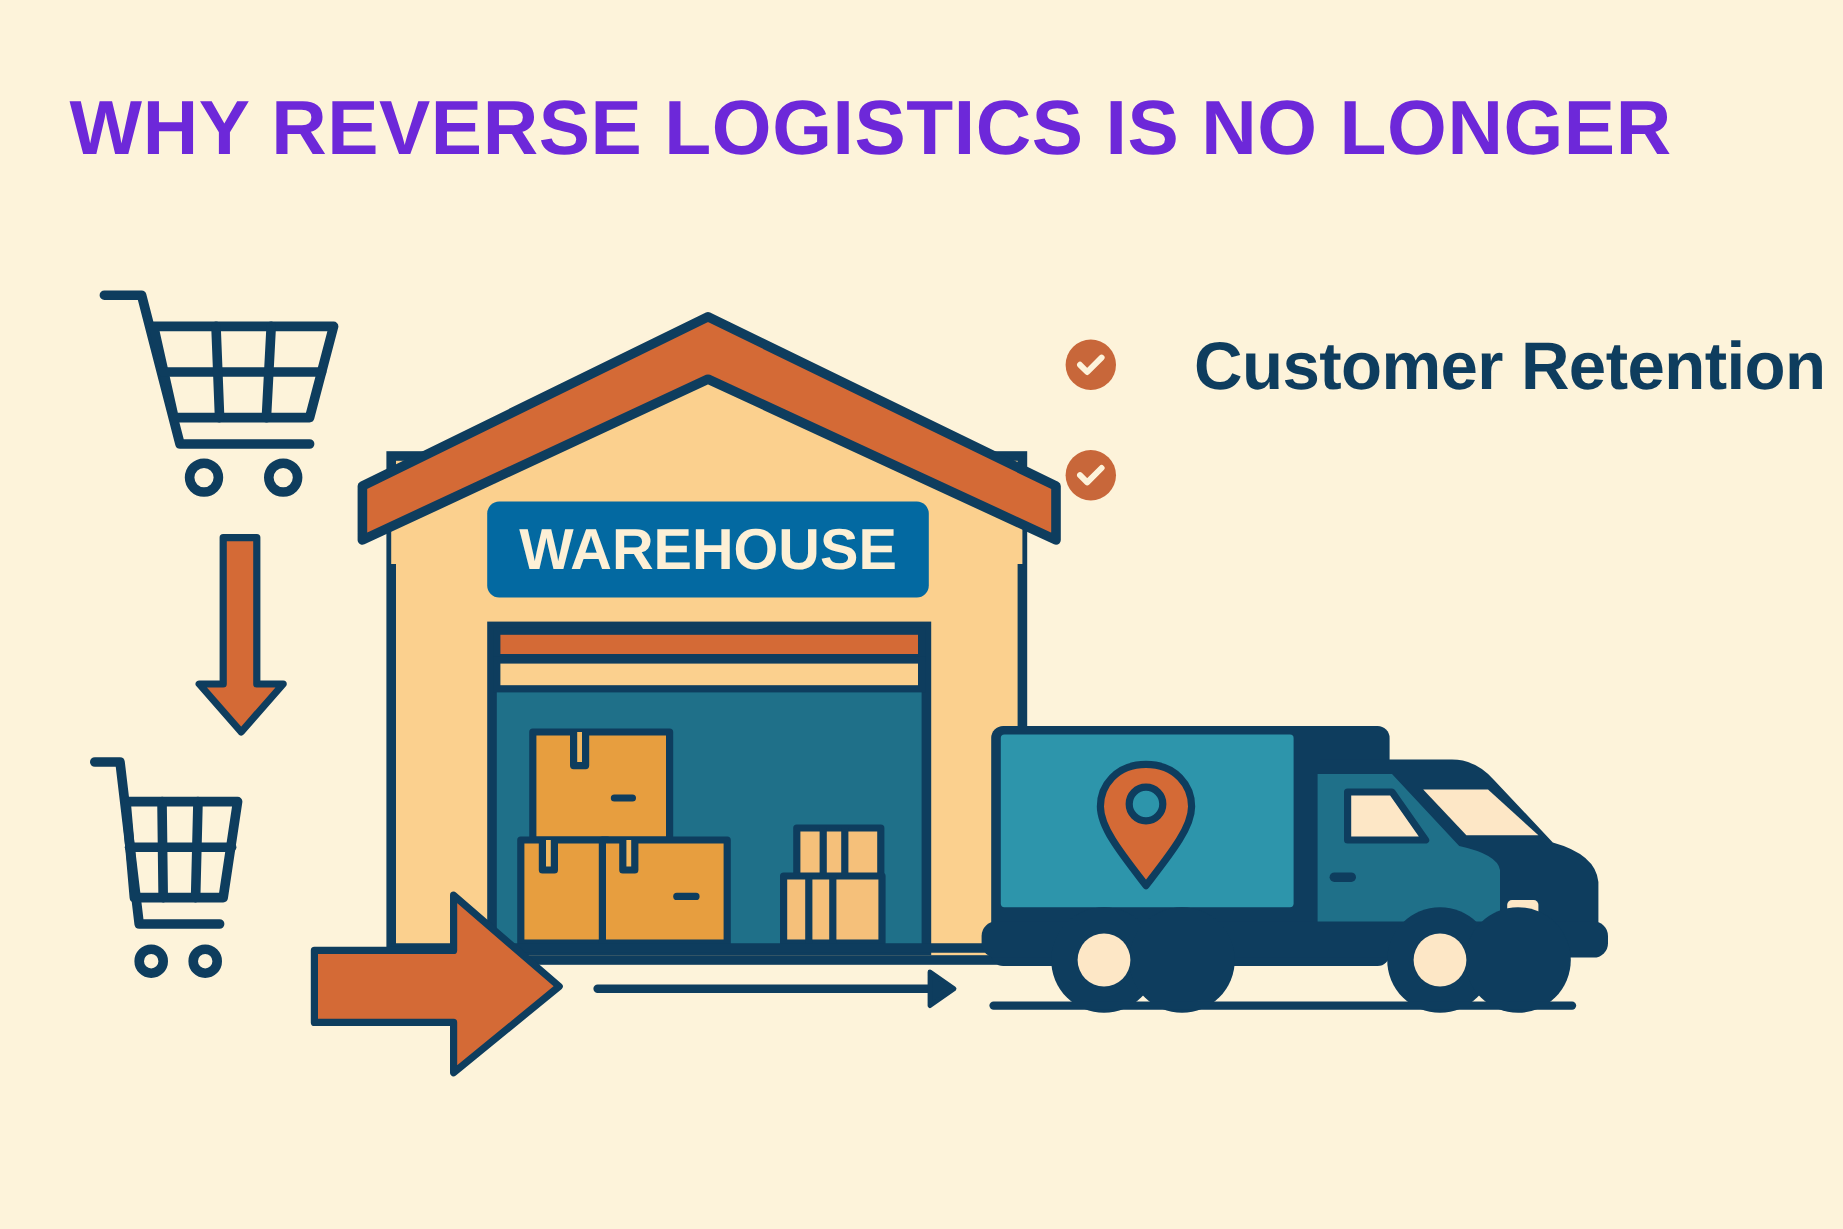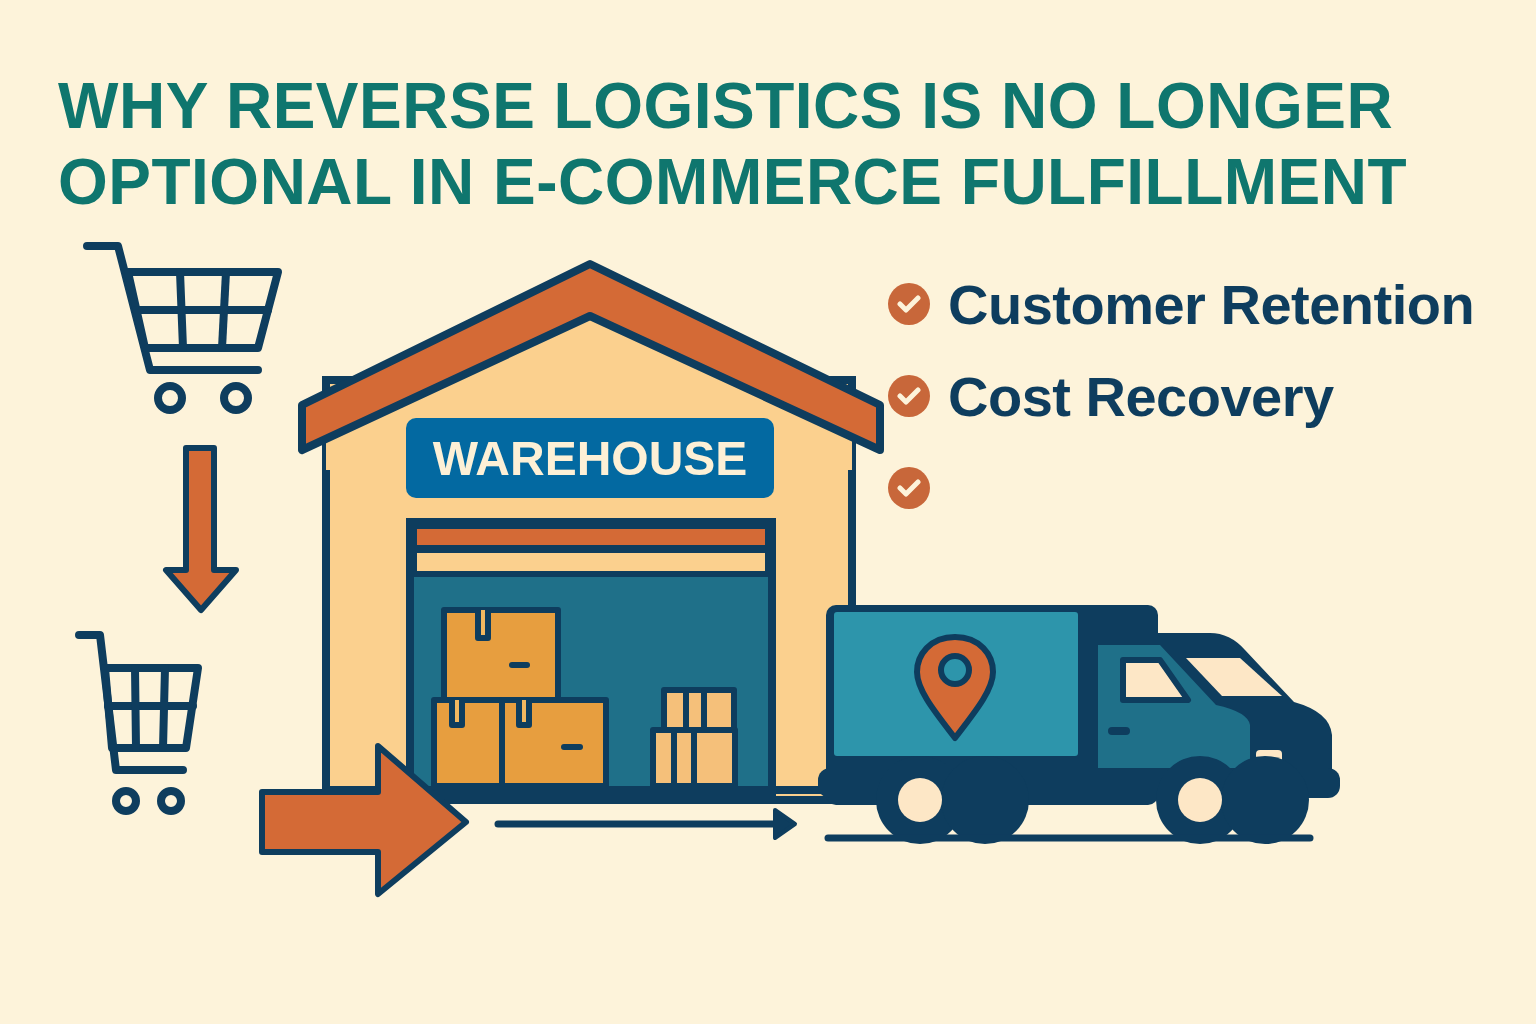--- a/index.html
+++ b/index.html
@@ -1,44 +1,43 @@
 <!DOCTYPE html>
 <html><head>
 <meta charset="utf-8">
 <style>
   * { margin: 0; padding: 0; box-sizing: border-box; }
   html, body { width: 1536px; height: 1024px; overflow: hidden; }
   body { background: #fdf3da; font-family: "Liberation Sans", sans-serif; position: relative; }
   .title {
     position: absolute; left: 58px; top: 68px; width: 1440px;
-    color: #0f766e; font-weight: 700; font-size: 64px; line-height: 76px;
+    color: #6d28d9; font-weight: 700; font-size: 64px; line-height: 76px;
     letter-spacing: 0.5px;
   }
   .title div { white-space: nowrap; }
   .benefits { position: absolute; left: 888px; top: 258px; }
-  .benefit { display: flex; align-items: center; height: 92px; }
+  .benefit { display: flex; align-items: center; height: 92px; gap: 47px; }
   .benefit .check {
     width: 42px; height: 42px; border-radius: 50%; background: #c8673a;
     display: flex; align-items: center; justify-content: center; margin-right: 18px;
   }
   .benefit .label { color: #0e3d5e; font-weight: 700; font-size: 56px; letter-spacing: -0.5px; }
   svg.scene { position: absolute; left: 0; top: 0; }
   .wh-label {
     position: absolute; left: 406px; top: 418px; width: 368px; height: 80px;
     background: #0369a1; border-radius: 10px; color: #fdf0d6;
     font-weight: 700; font-size: 48px; display: flex; align-items: center; justify-content: center;
     letter-spacing: 0px;
   }
 </style>
 </head>
 <body>
 
 <div class="title">
   <div>WHY REVERSE LOGISTICS IS NO LONGER</div>
-  <div>OPTIONAL IN E-COMMERCE FULFILLMENT</div>
 </div>
 
 <svg class="scene" width="1536" height="1024" viewBox="0 0 1536 1024">
 
   <g fill="none" stroke="#0e3d5e" stroke-width="8" stroke-linecap="round" stroke-linejoin="round">
     <path d="M87 246 H118 L150 370 H258"></path>
     <path d="M128 272 H278 L258 348 H145 Z"></path>
     <path d="M136 310 H268"></path>
     <path d="M180 272 L183 348"></path>
     <path d="M226 272 L222 348"></path>
@@ -132,22 +131,14 @@
         </svg>
     </span>
     <span class="label">Customer Retention</span>
   </div>
   <div class="benefit">
     <span class="check">
       <svg width="24" height="20" viewBox="0 0 24 20">
           <path d="M3 10 L9 16 L21 4" fill="none" stroke="#fdf3da" stroke-width="5" stroke-linecap="round" stroke-linejoin="round"></path>
         </svg>
     </span>
-    <span class="label">Cost Recovery</span>
-  </div>
-  <div class="benefit">
-    <span class="check">
-      <svg width="24" height="20" viewBox="0 0 24 20">
-          <path d="M3 10 L9 16 L21 4" fill="none" stroke="#fdf3da" stroke-width="5" stroke-linecap="round" stroke-linejoin="round"></path>
-        </svg>
-    </span>
   </div>
 </div>
 
 </body></html>

